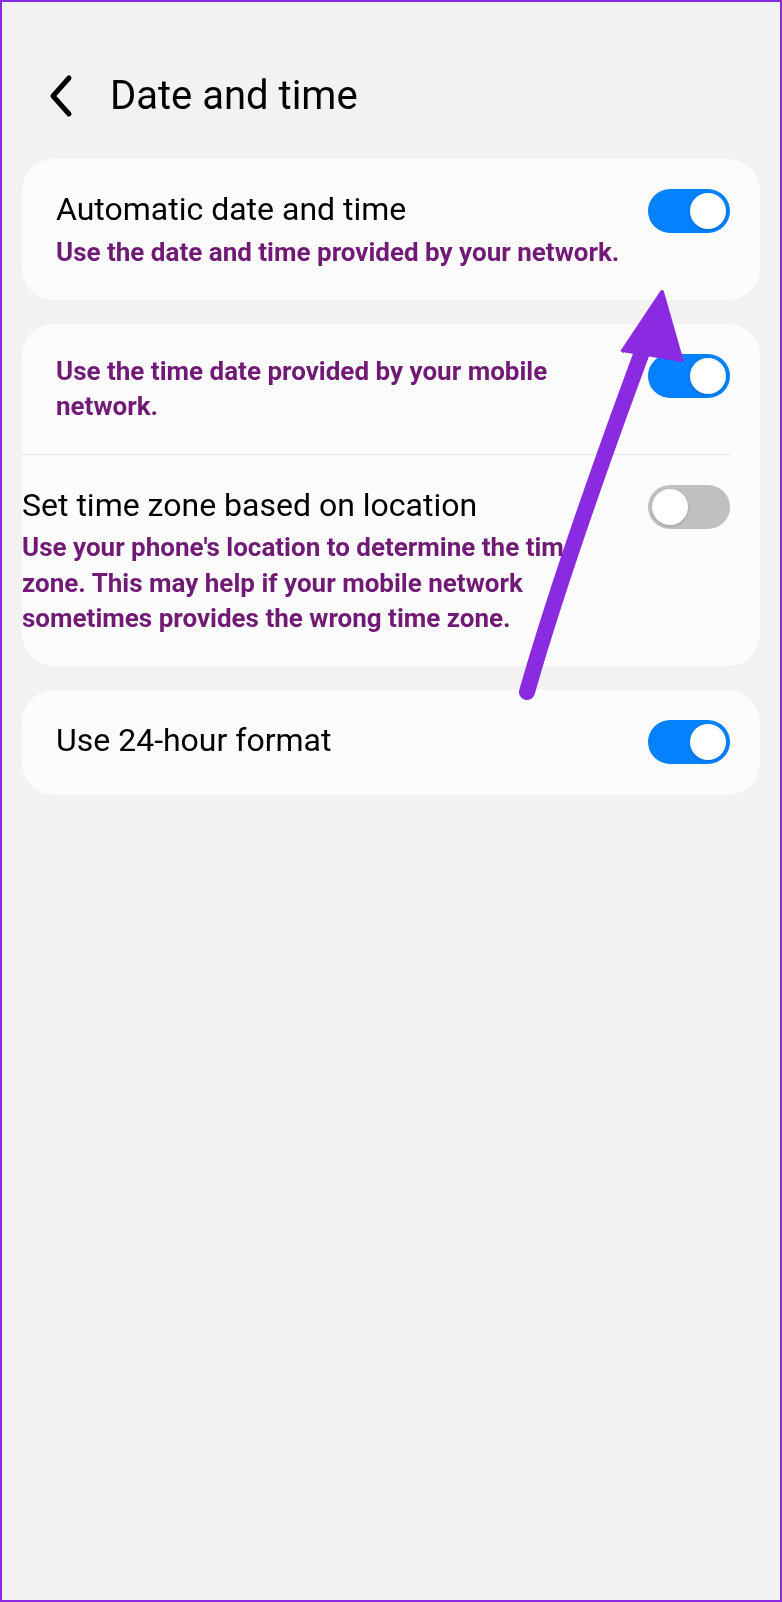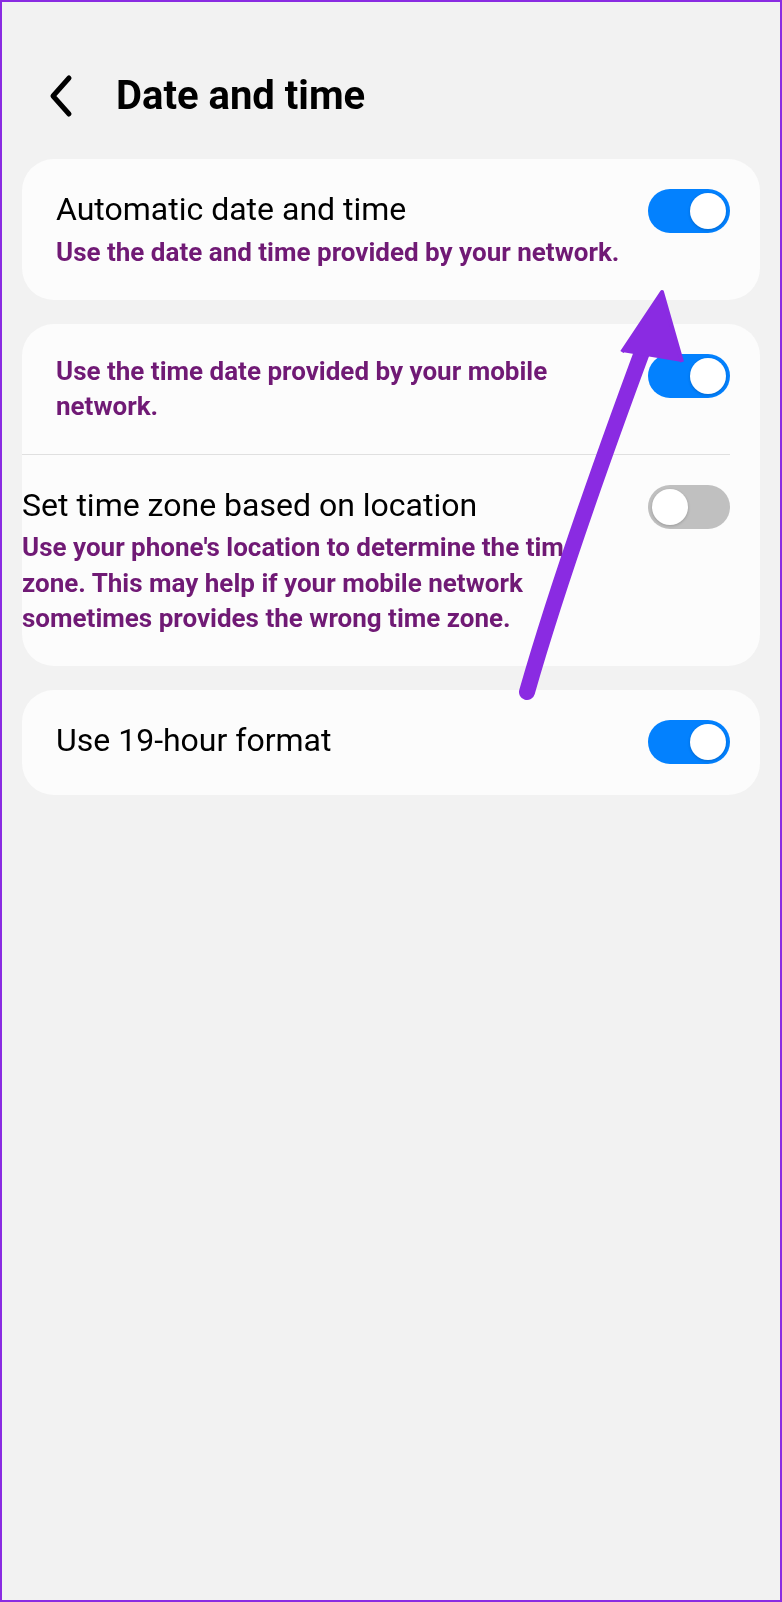--- a/index.html
+++ b/index.html
@@ -27,23 +27,22 @@
       align-items: center;
       justify-content: center;
       cursor: pointer;
     }
     .back-btn svg {
       width: 28px;
       height: 44px;
     }
     .page-title {
       font-size: 40px;
-      font-weight: 700;
+      font-weight: 400;
       color: #000;
-      margin-left: 6px;
     }
     .section {
       background: #fcfcfc;
       border-radius: 32px;
       margin: 0 20px 24px 20px;
       overflow: hidden;
     }
     .setting-row {
       display: flex;
       align-items: flex-start;
@@ -151,21 +150,21 @@
     </div>
     <div class="toggle off">
       <div class="knob"></div>
     </div>
   </div>
 </div>
 
 <div class="section">
   <div class="setting-row">
     <div class="setting-text">
-      <div class="setting-title">Use 19-hour format</div>
+      <div class="setting-title">Use 24-hour format</div>
     </div>
     <div class="toggle on">
       <div class="knob"></div>
     </div>
   </div>
 </div>
 
 <svg class="arrow-overlay" style="left:505px; top:270px; width:190px; height:430px;" viewBox="0 0 190 430">
   <defs>
     <marker id="arrowhead" markerWidth="12" markerHeight="12" refX="6" refY="6" orient="auto">

